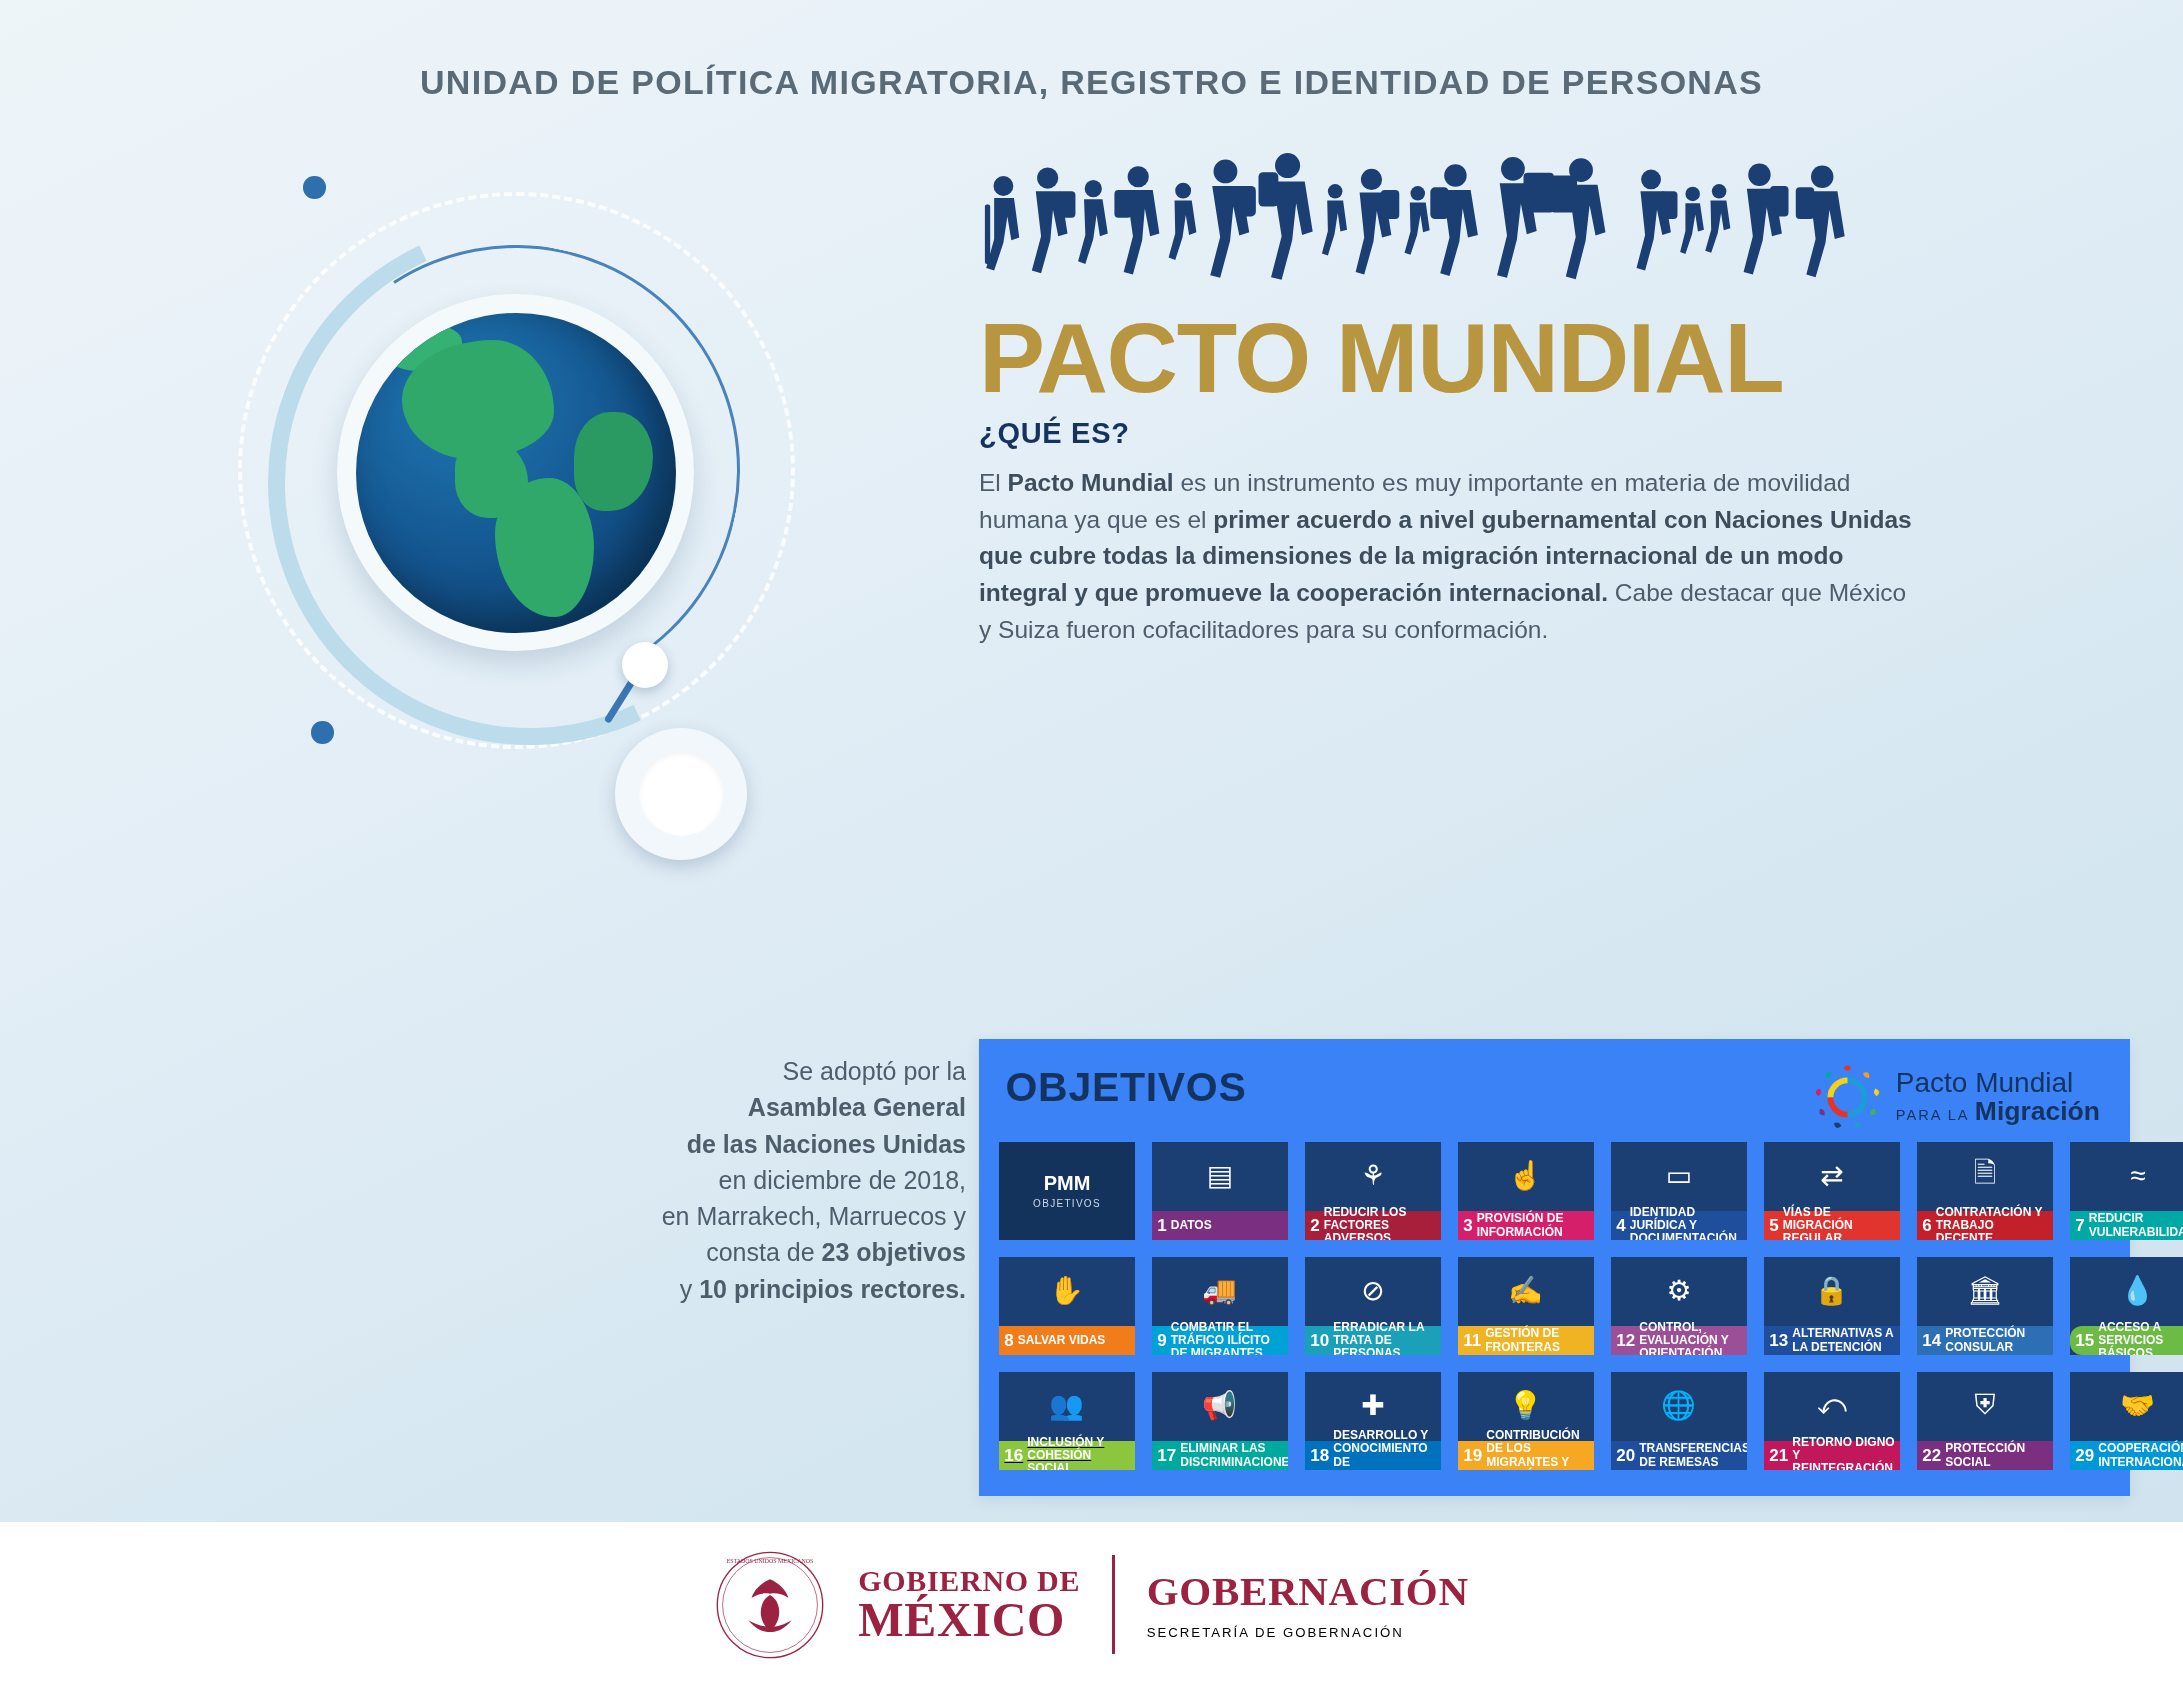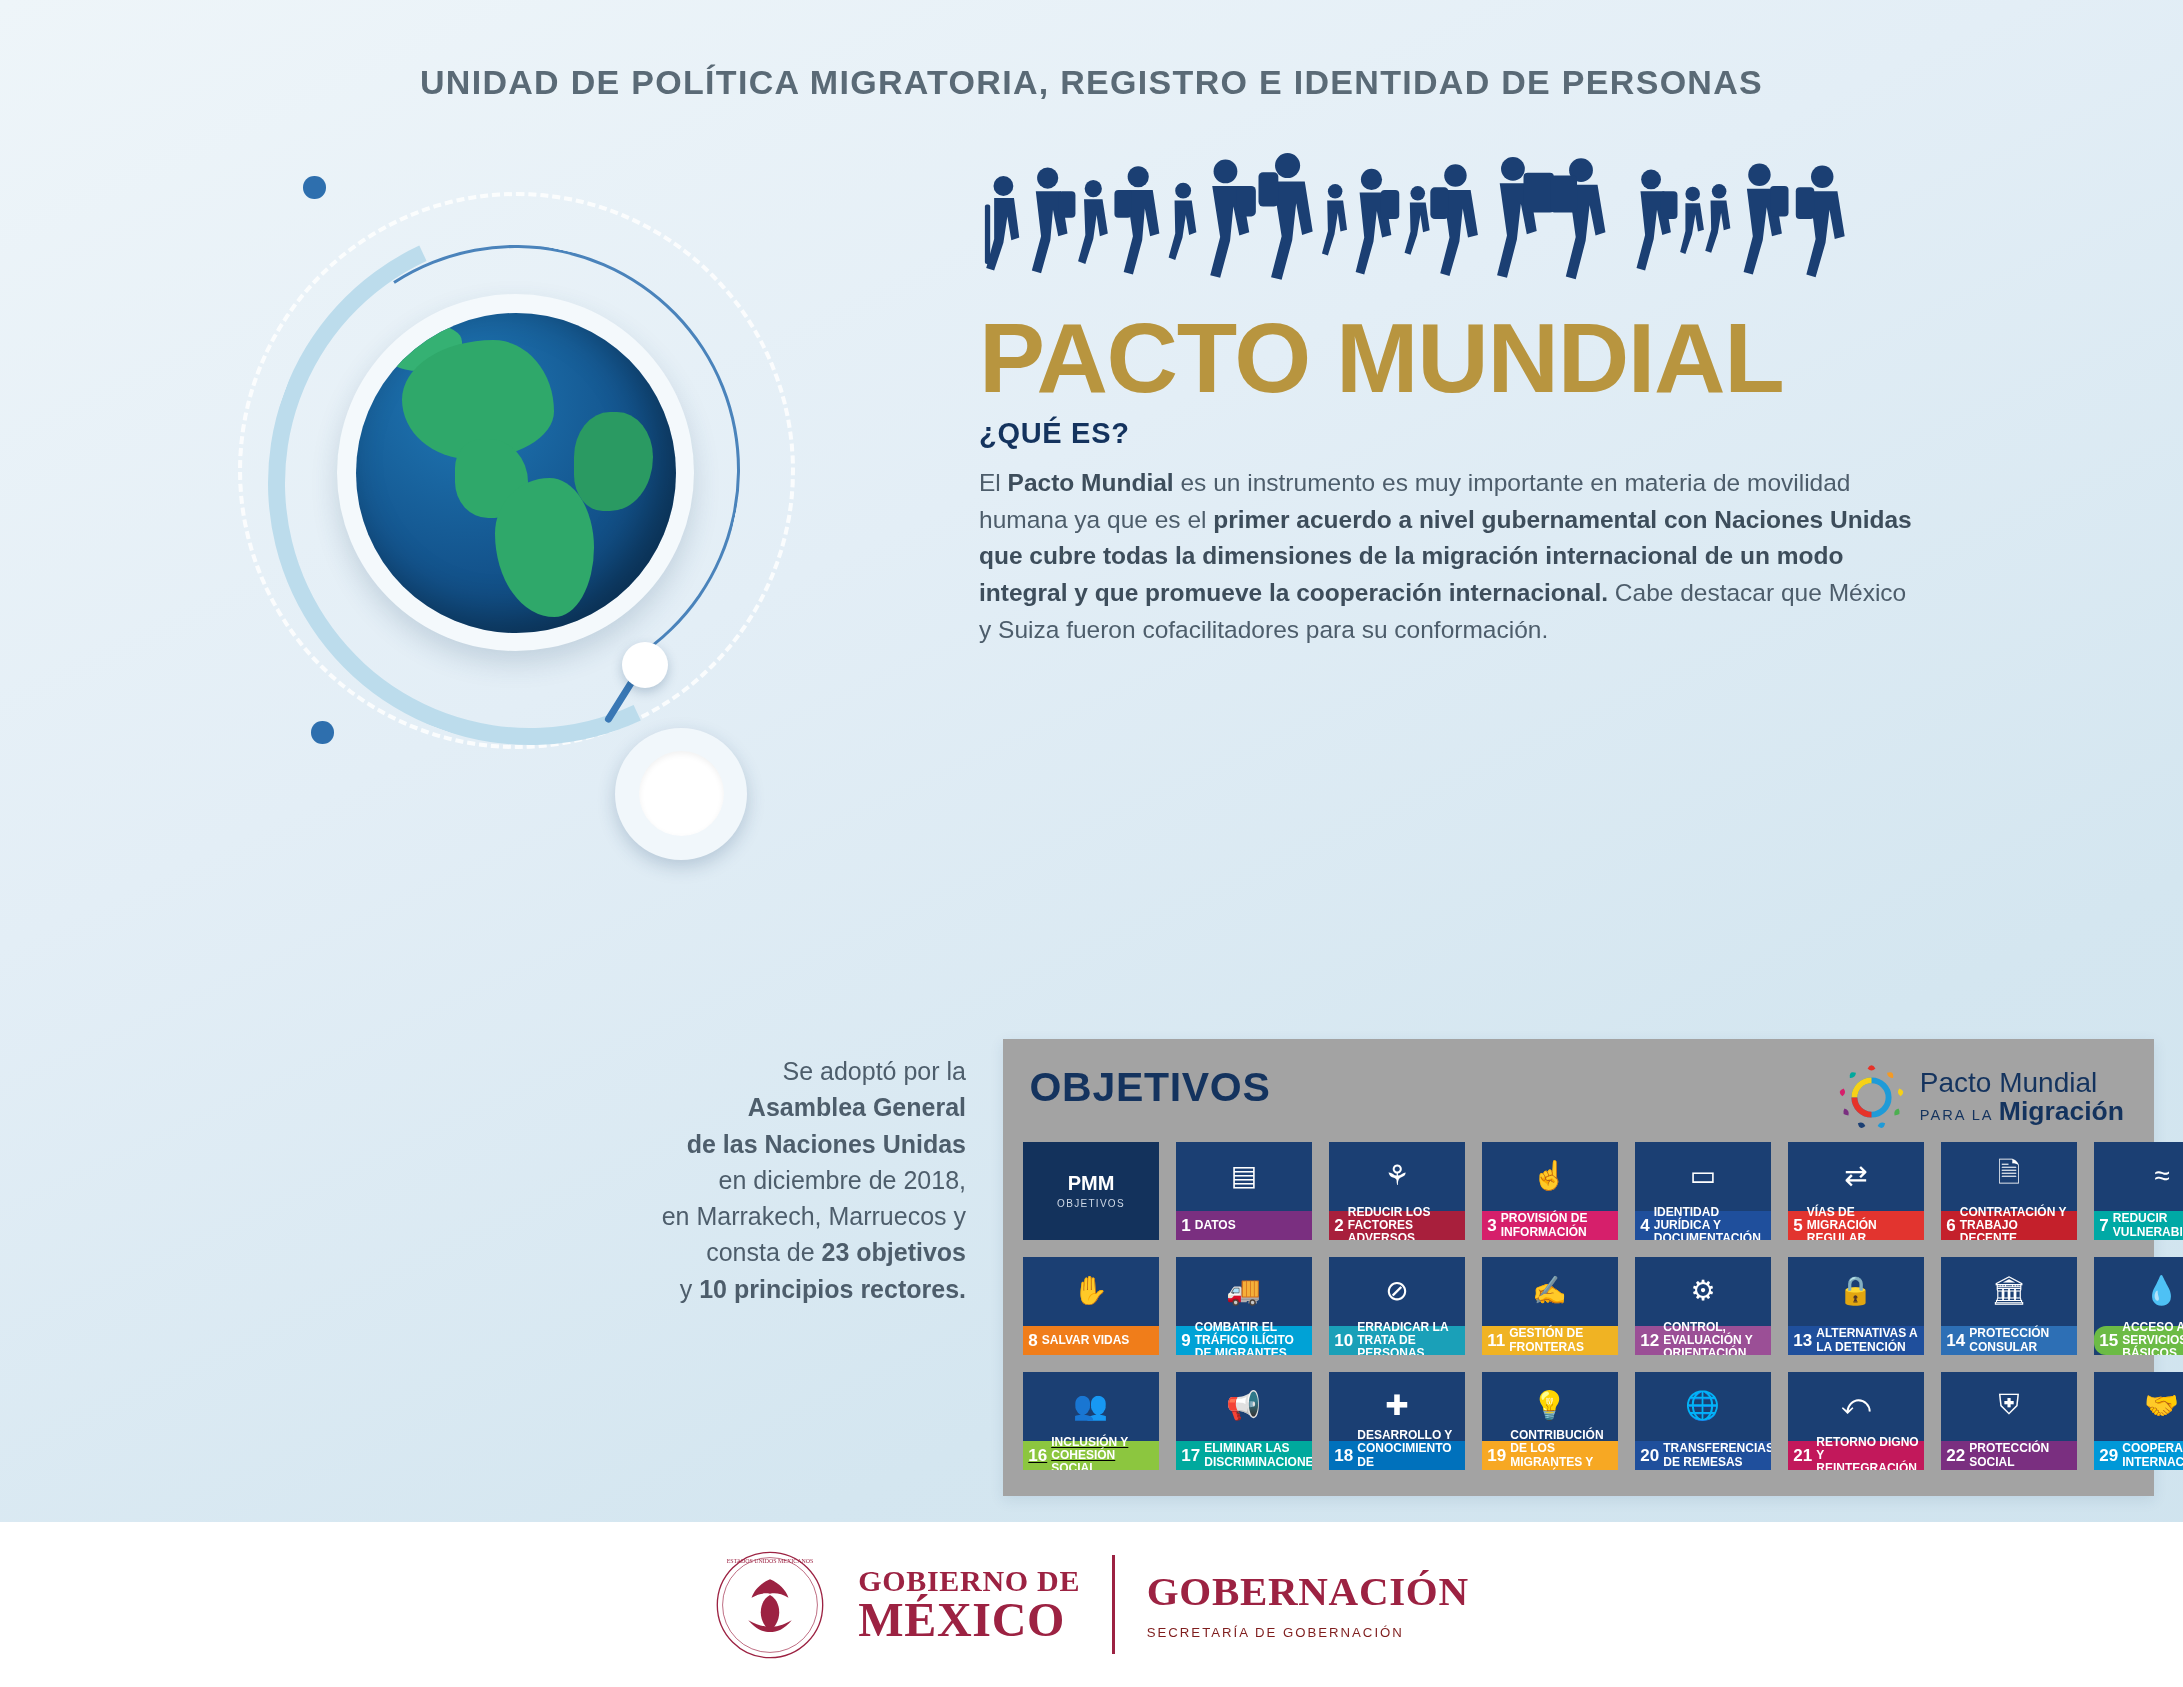--- a/index.html
+++ b/index.html
@@ -85,23 +85,22 @@
   }
   .title-sub{
     font-size:41px;font-weight:bold;color:#14335e;line-height:1.18;margin-bottom:26.5px;
   }
   .ques{font-size:29px;font-weight:bold;color:#14335e;letter-spacing:0.7px;margin-bottom:14.6px;}
   .para{font-size:24.5px;line-height:1.5;color:#4d5d6b;margin-bottom:30px;}
   .para b{color:#3d4d5b;}
 
   
   .panel{
-    position:absolute;left:979px;top:1039px;width:1151px;height:457px;background:#a3a3a3;
+    position:absolute;left:979px;top:1039px;width:1151px;height:457px;background:#3b82f6;
     box-shadow:0 4px 13.2px rgba(30,70,110,.10);
-    margin-left:24px;
   }
   .panel-title{
     position:absolute;left:26.5px;top:25px;font-size:41px;font-weight:bold;color:#14335e;letter-spacing:0.7px;
   }
   .brand{position:absolute;right:30px;top:22.5px;display:flex;align-items:center;gap:13.2px;}
   .brand-mark{width:71px;height:71px;position:relative;}
   .brand-text{line-height:1.05;}
   .brand-l1{font-size:28px;color:#14335e;font-weight:400;}
   .brand-l2{font-size:14.6px;color:#14335e;letter-spacing:2px;}
   .brand-l2 b{font-size:26.5px;letter-spacing:0;}
@@ -131,21 +130,21 @@
     position:absolute;left:0;top:1522px;width:2183px;height:165px;background:#ffffff;
     display:flex;align-items:center;justify-content:center;gap:32px;
   }
   .eagle{width:112px;height:112px;position:relative;}
   .gob{line-height:1;text-align:left;}
   .gob .g1{font-size:30px;font-weight:bold;color:#9c2242;letter-spacing:0.7px;font-family:"Liberation Serif", serif;}
   .gob .g2{font-size:48px;font-weight:bold;color:#9c2242;letter-spacing:0.7px;font-family:"Liberation Serif", serif;}
   .divider{width:2.6px;height:99px;background:#9c2242;}
   .seg{line-height:1.1;}
   .seg .s1{font-size:41px;font-weight:bold;color:#9c2242;font-family:"Liberation Serif", serif;letter-spacing:0.7px;}
-  .seg .s2{font-size:13.2px;color:#7f1d1d;letter-spacing:2px;margin-top:12px;}
+  .seg .s2{font-size:13.2px;color:#000000;letter-spacing:2px;margin-top:12px;}
 </style>
 </head>
 <body>
 
 <div class="header-title">UNIDAD DE POLÍTICA MIGRATORIA, REGISTRO E IDENTIDAD DE PERSONAS</div>
 
 <div class="globe-wrap">
   <div class="ring-outer"></div>
   <div class="ring-arc"></div>
   <div class="ring-line"></div>

